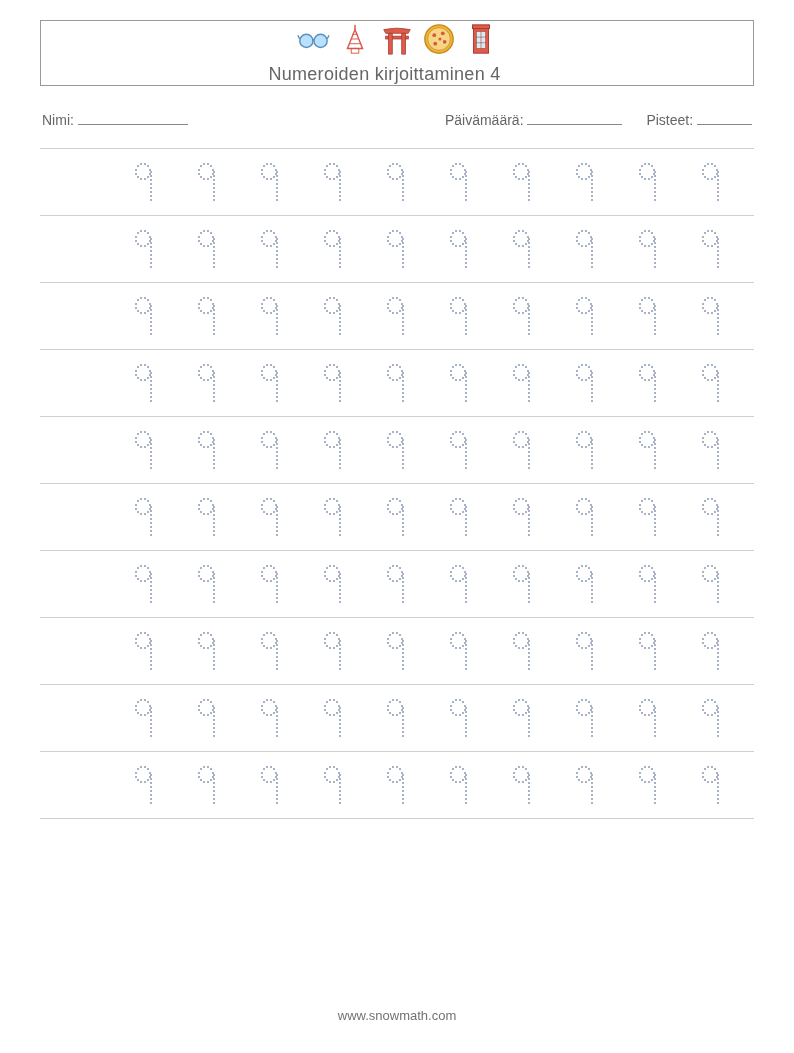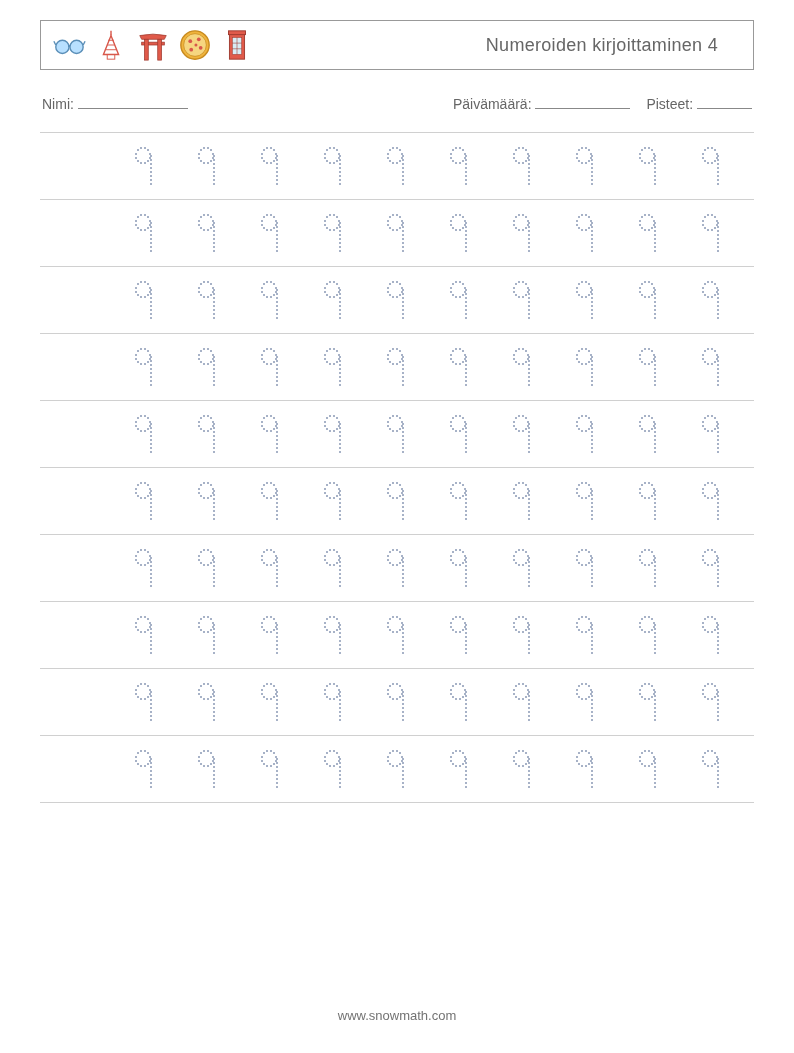--- a/index.html
+++ b/index.html
@@ -10,23 +10,24 @@
       height: 1053px;
       padding: 20px 40px;
       color: #555;
       position: relative;
     }
     .header-box {
       border: 1px solid #999;
       display: flex;
       align-items: center;
       justify-content: space-between;
-      height: 50px;
+      height: 66px;
       margin-bottom: 25px;
       padding: 0 10px;
+      flex-direction: column;
     }
     .icons-row {
       display: flex;
       gap: 6px;
       align-items: center;
     }
     .icon-wrap {
       width: 36px;
       height: 36px;
       display: flex;
@@ -41,21 +42,21 @@
     }
     .meta-row {
       display: flex;
       justify-content: space-between;
       font-size: 14px;
       color: #666;
       margin-bottom: 20px;
       padding: 0 2px;
     }
     .meta-left { display: flex; gap: 4px; align-items: baseline; }
-    .meta-right { display: flex; gap: 16px; align-items: baseline; }
+    .meta-right { display: flex; gap: 24px; align-items: baseline; }
     .blank {
       border-bottom: 1px solid #888;
       display: inline-block;
       height: 14px;
     }
     .blank-name { width: 110px; }
     .blank-date { width: 95px; }
     .blank-score { width: 55px; }
     .grid {
       border-top: 1px solid #d0d0d0;

